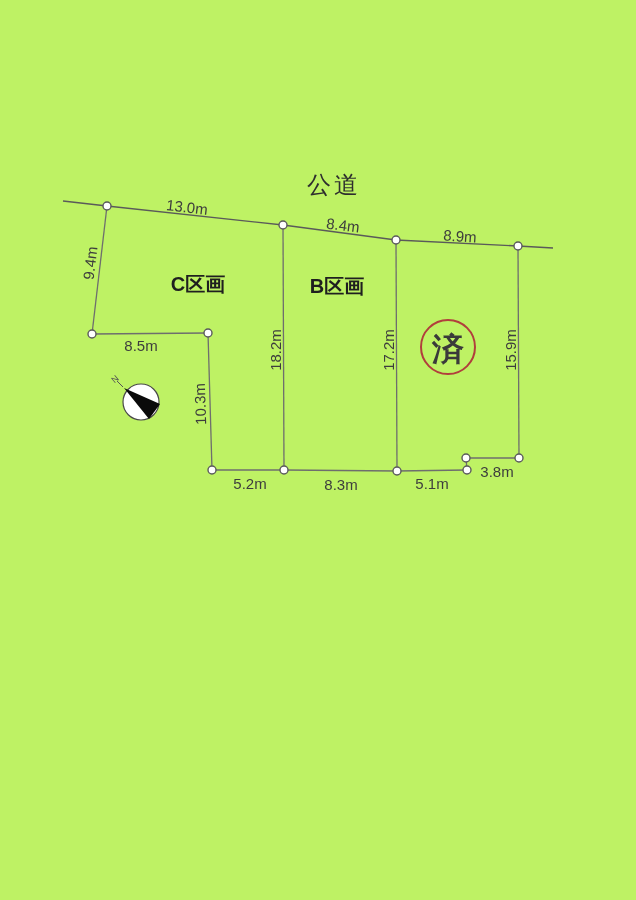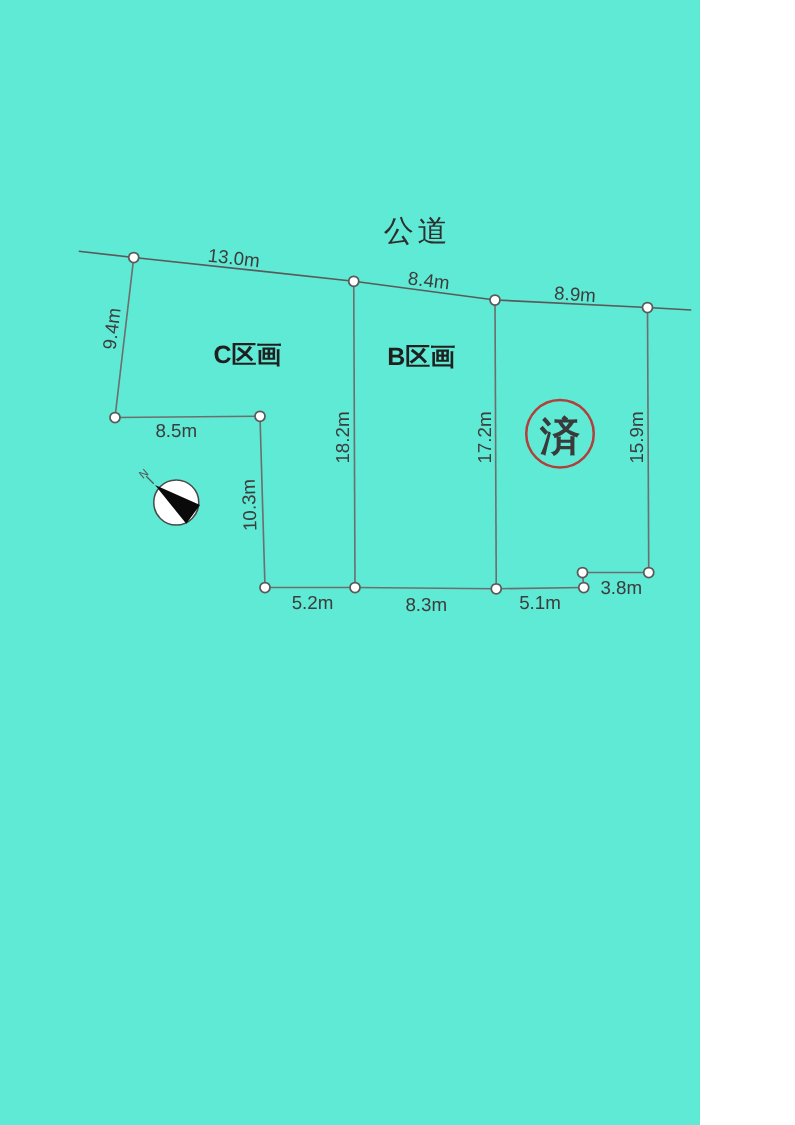--- a/index.html
+++ b/index.html
@@ -2,23 +2,23 @@
 <html><head>
 <meta charset="utf-8">
 <style>
   html, body {
     margin: 0;
     padding: 0;
     background: #ffffff;
   }
   .canvas {
     position: relative;
-    width: 560px;
+    width: 636px;
     height: 900px;
-    background: #5eead4;
+    background: #bef264;
     overflow: hidden;
     font-family: "Liberation Sans", "DejaVu Sans", sans-serif;
   }
   svg text {
     font-family: "Liberation Sans", "DejaVu Sans", sans-serif;
     fill: #3a3a3a;
   }
   .road-title {
     font-size: 24px;
     letter-spacing: 3px;

